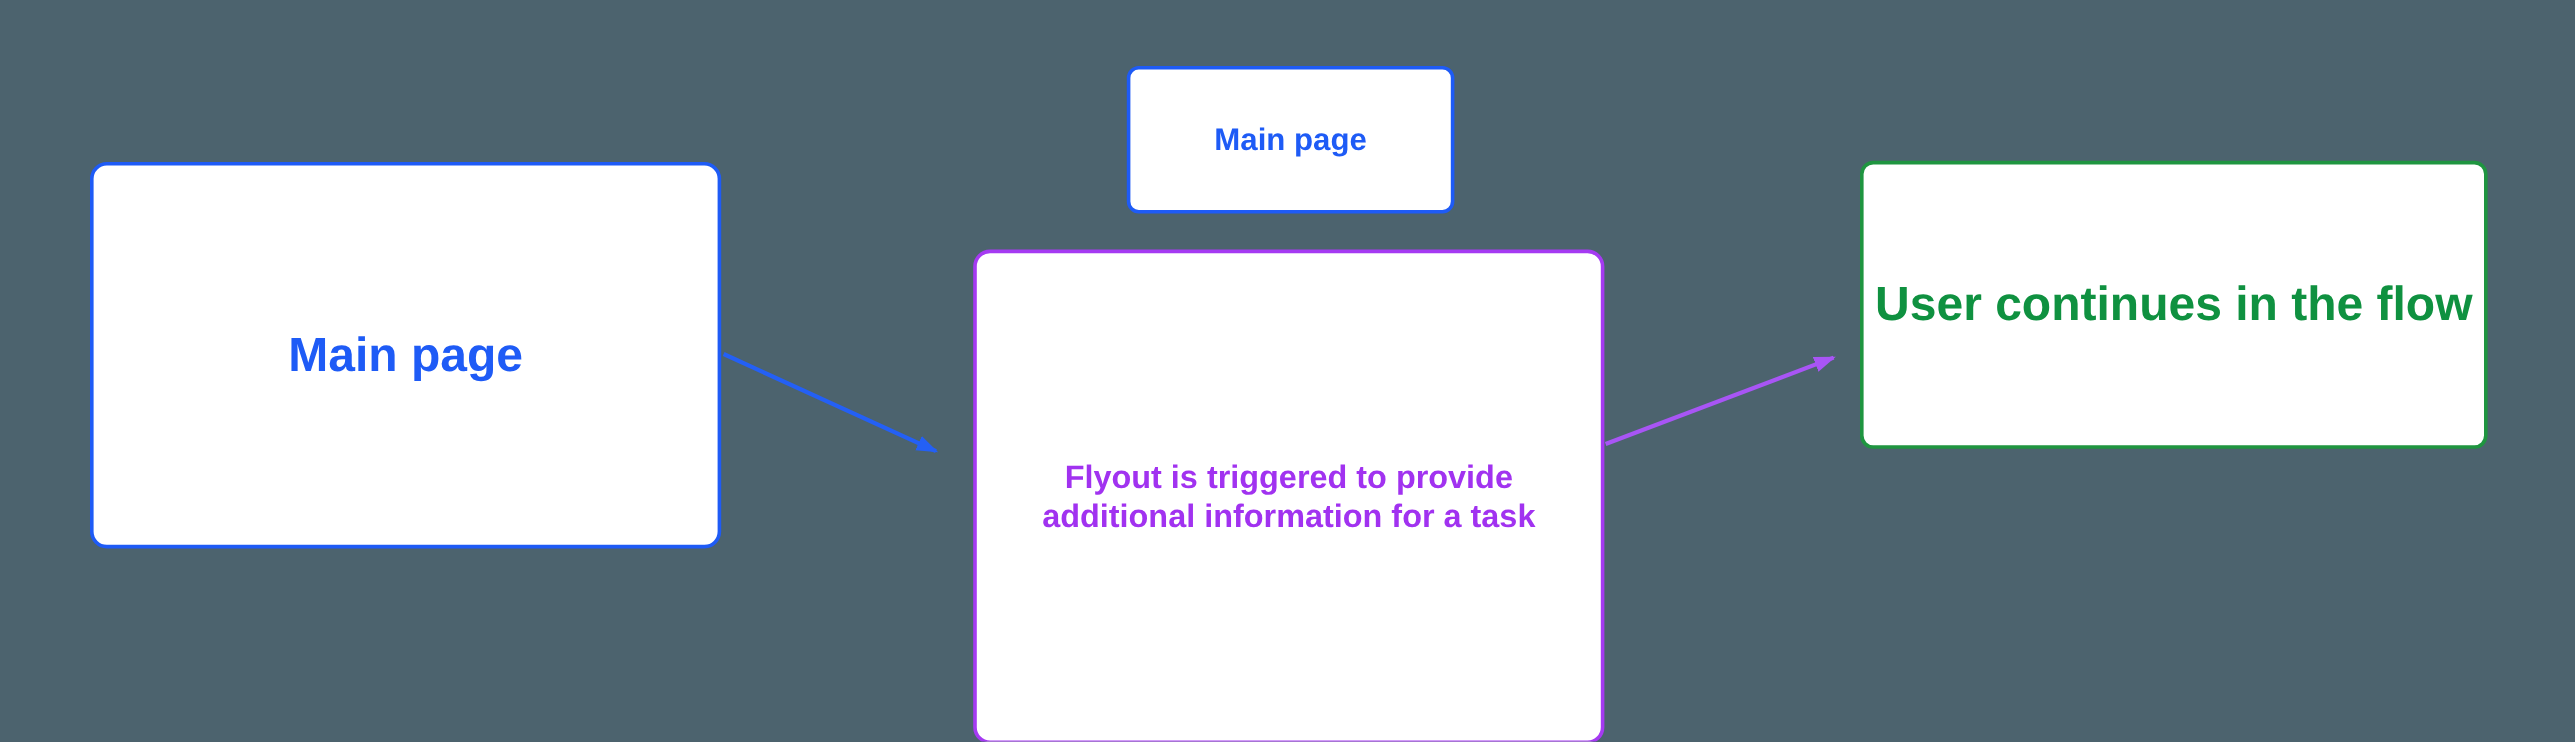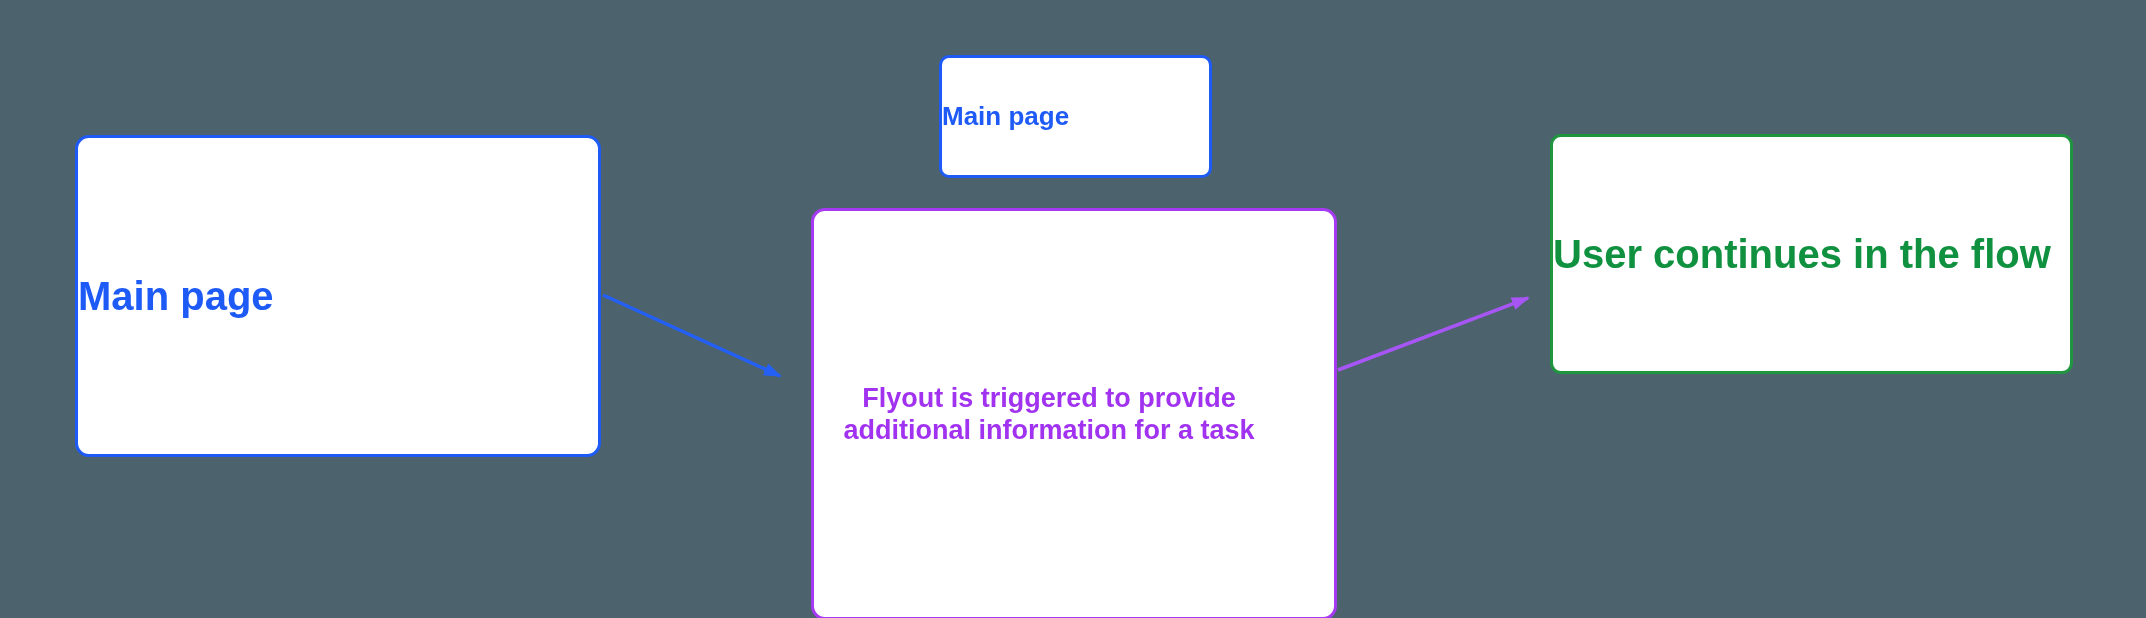--- a/index.html
+++ b/index.html
@@ -17,21 +17,21 @@
     width: 2146px;
     height: 618px;
   }
   .node {
     position: absolute;
     box-sizing: border-box;
     background: #ffffff;
     border: 3px solid #d946ef;
     display: flex;
     align-items: center;
-    justify-content: flex-start;
+    justify-content: center;
     text-align: center;
     font-weight: 700;
   }
   .node-main-left {
     left: 75px;  top: 135px;
     width: 526px; height: 322px;
     border-radius: 14px;
     font-size: 40px;
   }
   .node-main-top {

